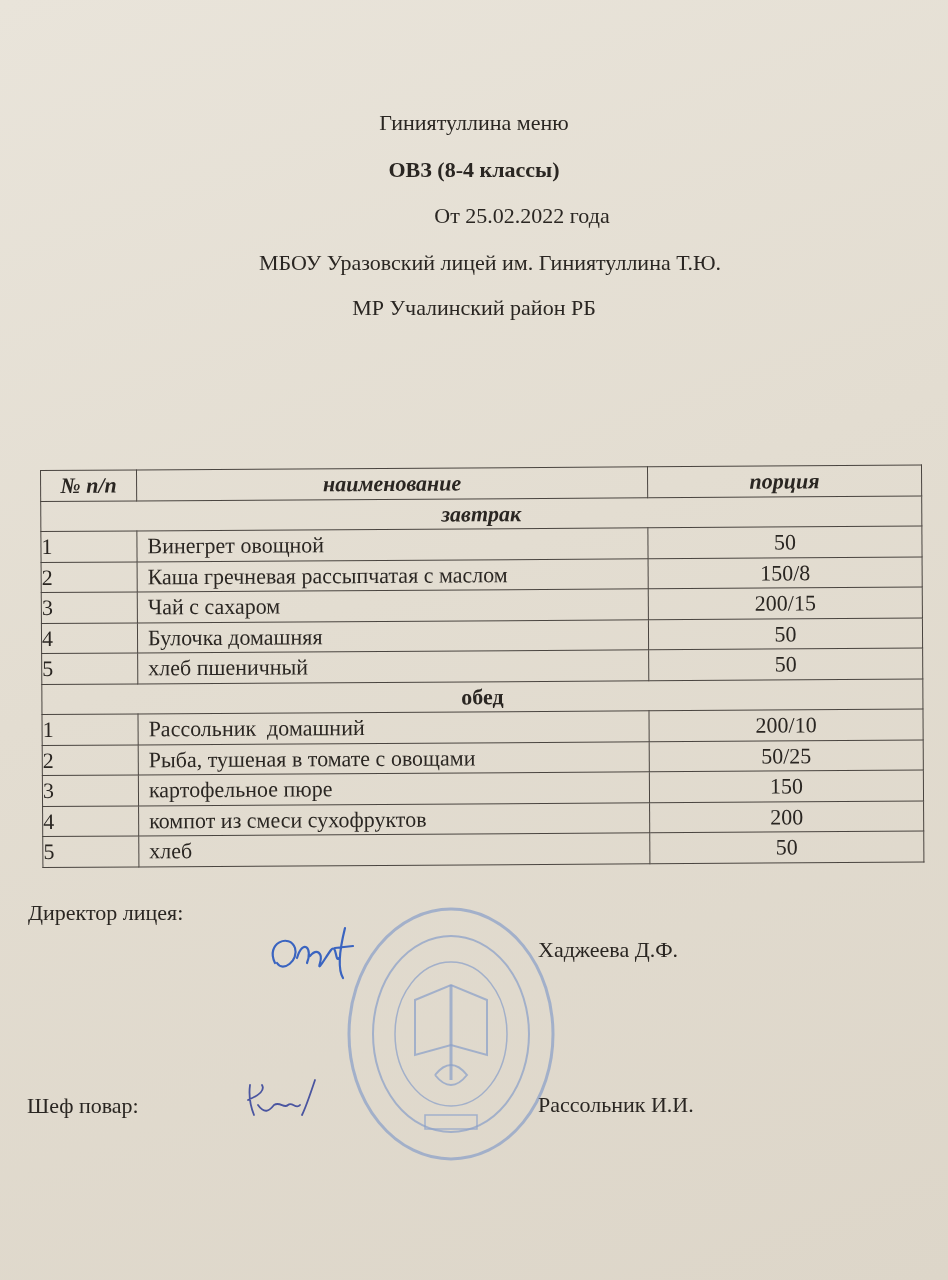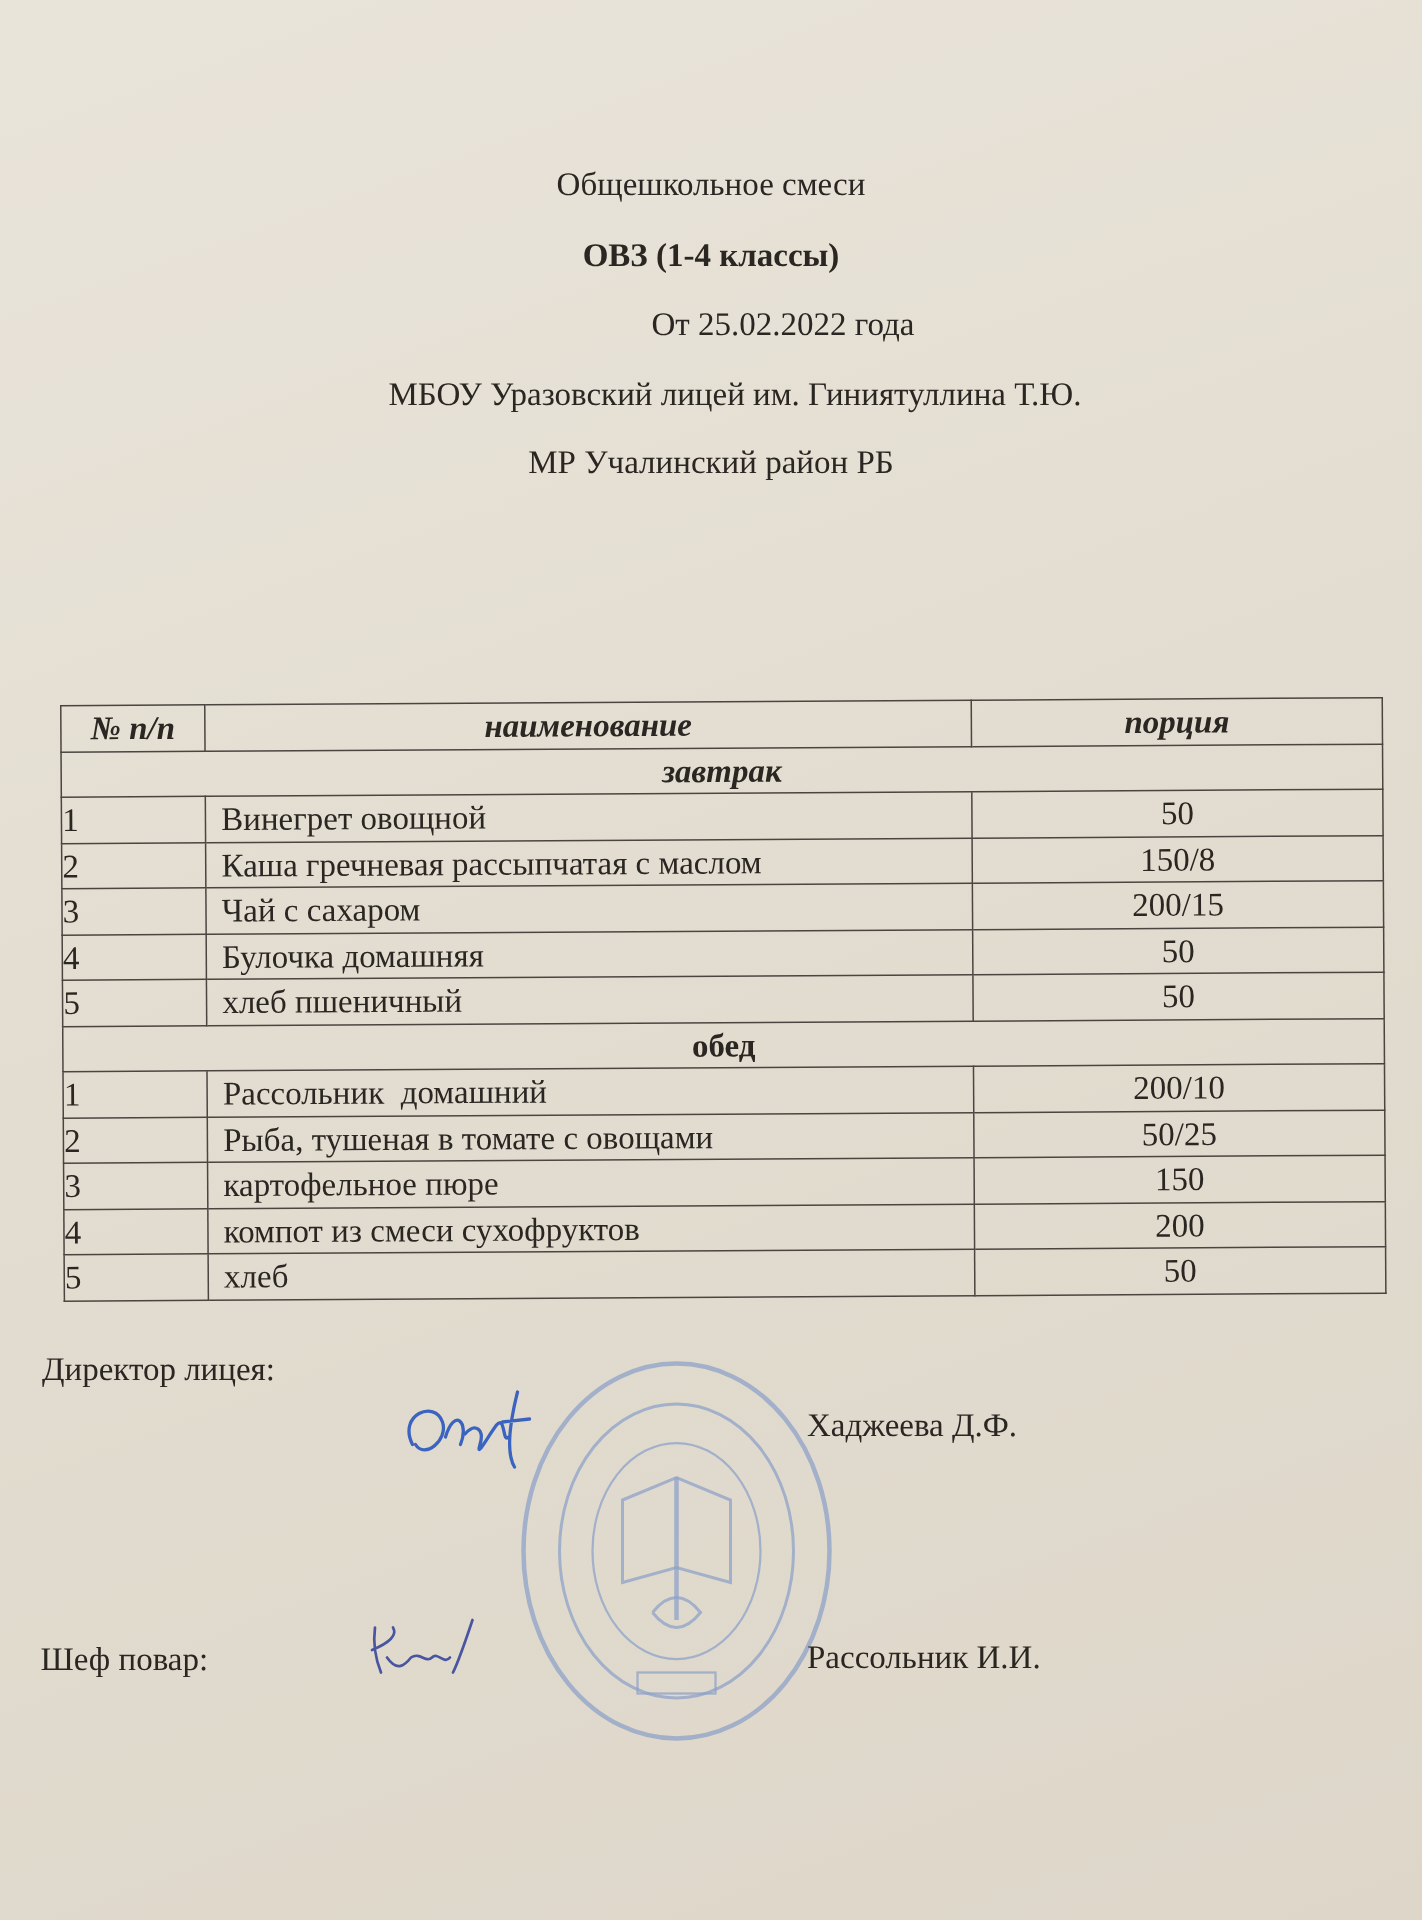--- a/index.html
+++ b/index.html
@@ -36,22 +36,22 @@
     .sig-director-name { left:538px; top:937px; }
     .sig-chef-label { left:27px; top:1093px; }
     .sig-chef-name { left:538px; top:1092px; }
     .signature { position:absolute; }
     .stamp { position:absolute; left:345px; top:905px; width:212px; height:258px; }
   </style>
 </head>
 <body>
 
 <div>
-  <div class="hline h1">Общешкольное смеси</div>
-  <div class="hline h2">ОВЗ  (1-4 классы)</div>
+  <div class="hline h1">Гиниятуллина меню</div>
+  <div class="hline h2">ОВЗ  (8-4 классы)</div>
   <div class="hline h3">От 25.02.2022 года</div>
   <div class="hline h4">МБОУ Уразовский лицей им. Гиниятуллина Т.Ю.</div>
   <div class="hline h5">МР Учалинский район РБ</div>
 </div>
 
 <table class="menu">
   <tbody>
       <tr>
     <th class="c-num">№ п/п</th>
     <th class="c-name" style="text-align:center;padding-left:0 !important">наименование</th>

